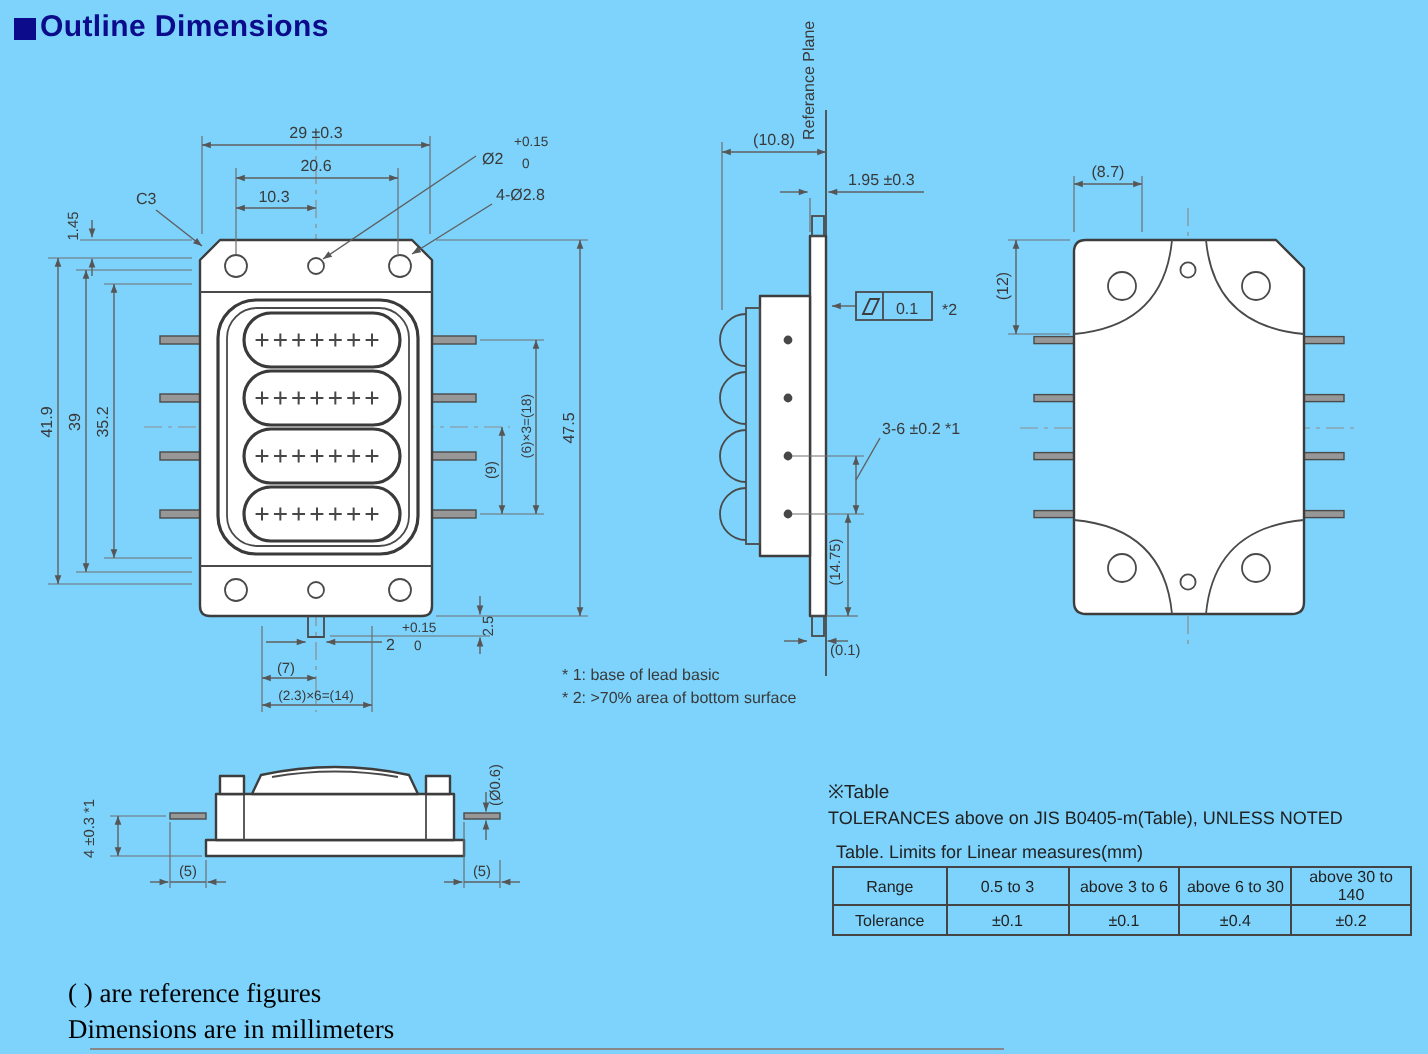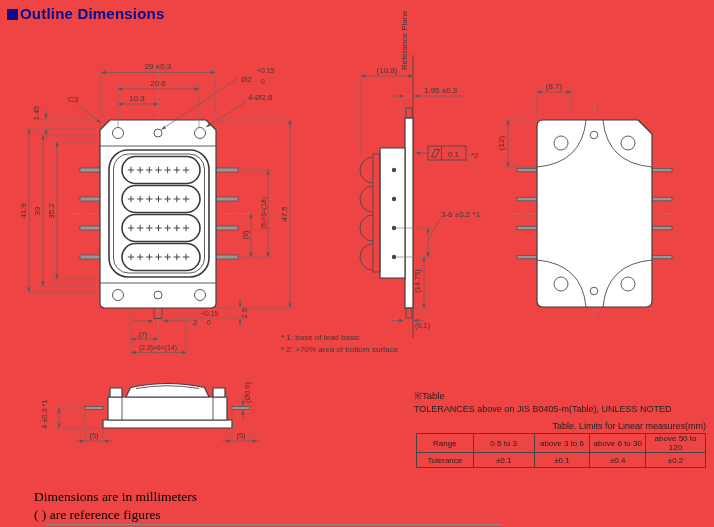--- a/index.html
+++ b/index.html
@@ -1,37 +1,37 @@
 <!DOCTYPE html>
 <html><head>
 <meta charset="utf-8">
 <style>
   html,body{margin:0;padding:0;background:#fff;}
-  .page{position:relative;width:714px;height:527px;background:#ef4444;overflow:hidden;
+  .page{position:relative;width:714px;height:527px;background:#7dd3fc;overflow:hidden;
         font-family:"Liberation Sans",sans-serif;}
   .title-bar{position:absolute;left:7px;top:5px;display:flex;align-items:center;gap:2px;}
   .title-bullet{width:11px;height:11px;background:#0b0b8b;display:inline-block;margin-top:1px;}
   .page-title{font-size:15px;font-weight:bold;color:#0b0b8b;letter-spacing:0.2px;}
   svg.drawing{position:absolute;left:0;top:0;}
   .s1f{stroke:#3d3d3d;stroke-width:1.2;fill:#ffffff;stroke-linejoin:round;}
   .s2{stroke:#4a4a4a;stroke-width:0.9;fill:none;}
   .thick{stroke:#3a3a3a;stroke-width:1.6;fill:#ffffff;}
   .dim{stroke:#5f5f5f;stroke-width:0.7;fill:none;}
   .ext{stroke:#6e6e6e;stroke-width:0.6;fill:none;}
   .cl{stroke:#8d8d8d;stroke-width:0.6;stroke-dasharray:9 3 2 3;fill:none;}
   .lead{fill:#979797;stroke:#4a4a4a;stroke-width:0.7;}
   .plus{stroke:#474747;stroke-width:1;fill:none;}
   .dt{font-family:"Liberation Sans",sans-serif;font-size:8px;fill:#3a3a3a;}
   .dts{font-family:"Liberation Sans",sans-serif;font-size:6.8px;fill:#3a3a3a;}
   .dtm{font-family:"Liberation Sans",sans-serif;font-size:7.4px;fill:#3a3a3a;}
   
   .note-block{position:absolute;left:414px;top:389px;width:292px;color:#222;}
   .note-header{font-size:9.5px;}
   .note-tol{font-size:9px;margin-top:2px;}
-  .note-caption{font-size:9px;margin-top:7px;margin-left:4px;text-align:right;}
+  .note-caption{font-size:9px;margin-top:7px;margin-left:4px;}
   table.tol-table{border-collapse:collapse;margin-top:2px;margin-left:2px;padding-left:14px;}
   table.tol-table td{border:1px solid #444;font-size:8px;text-align:center;
         height:14px;padding:0 1px;color:#222;}
   td.c0{width:62px;} td.c1{width:76px;} td.c2{width:66px;} td.c3{width:72px;}
   .footer{position:absolute;left:34px;top:488px;font-family:"Liberation Serif",serif;
         font-size:13.5px;color:#000;line-height:1.3;}
   .bottom-rule{position:absolute;left:45px;top:524px;width:457px;height:1px;background:#888;}
 </style>
 </head>
 <body>
@@ -303,32 +303,32 @@
     <div class="note-header">※Table</div>
     <div class="note-tol">TOLERANCES above on JIS B0405-m(Table), UNLESS NOTED</div>
     <div class="note-caption">Table. Limits for Linear measures(mm)</div>
     <table class="tol-table">
       <tbody>
         <tr>
           <td class="c0">Range</td>
           <td class="c1">0.5 to 3</td>
           <td class="c2">above 3 to 6</td>
           <td class="c2">above 6 to 30</td>
-          <td class="c3">above 50 to 120</td>
+          <td class="c3">above 30 to 140</td>
         </tr>
         <tr>
           <td class="c0">Tolerance</td>
           <td class="c1">±0.1</td>
           <td class="c2">±0.1</td>
           <td class="c2">±0.4</td>
           <td class="c3">±0.2</td>
         </tr>
       </tbody>
     </table>
   </div>
 
   <div class="footer">
+    <div>( ) are reference figures</div>
     <div>Dimensions are in millimeters</div>
-    <div>( ) are reference figures</div>
   </div>
 
   <div class="bottom-rule"></div>
 </div>
 
 </body></html>

